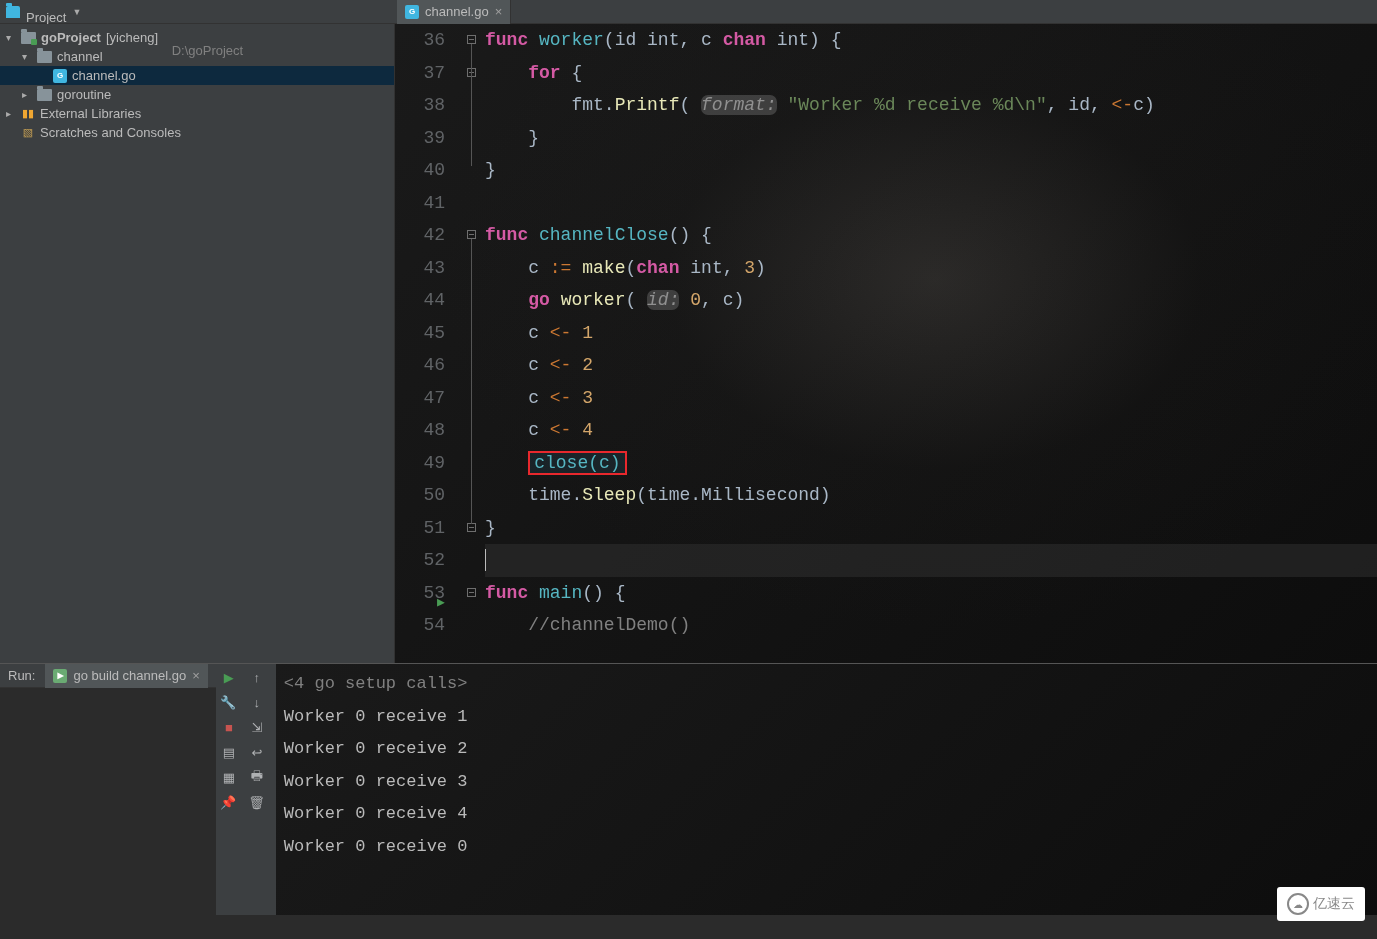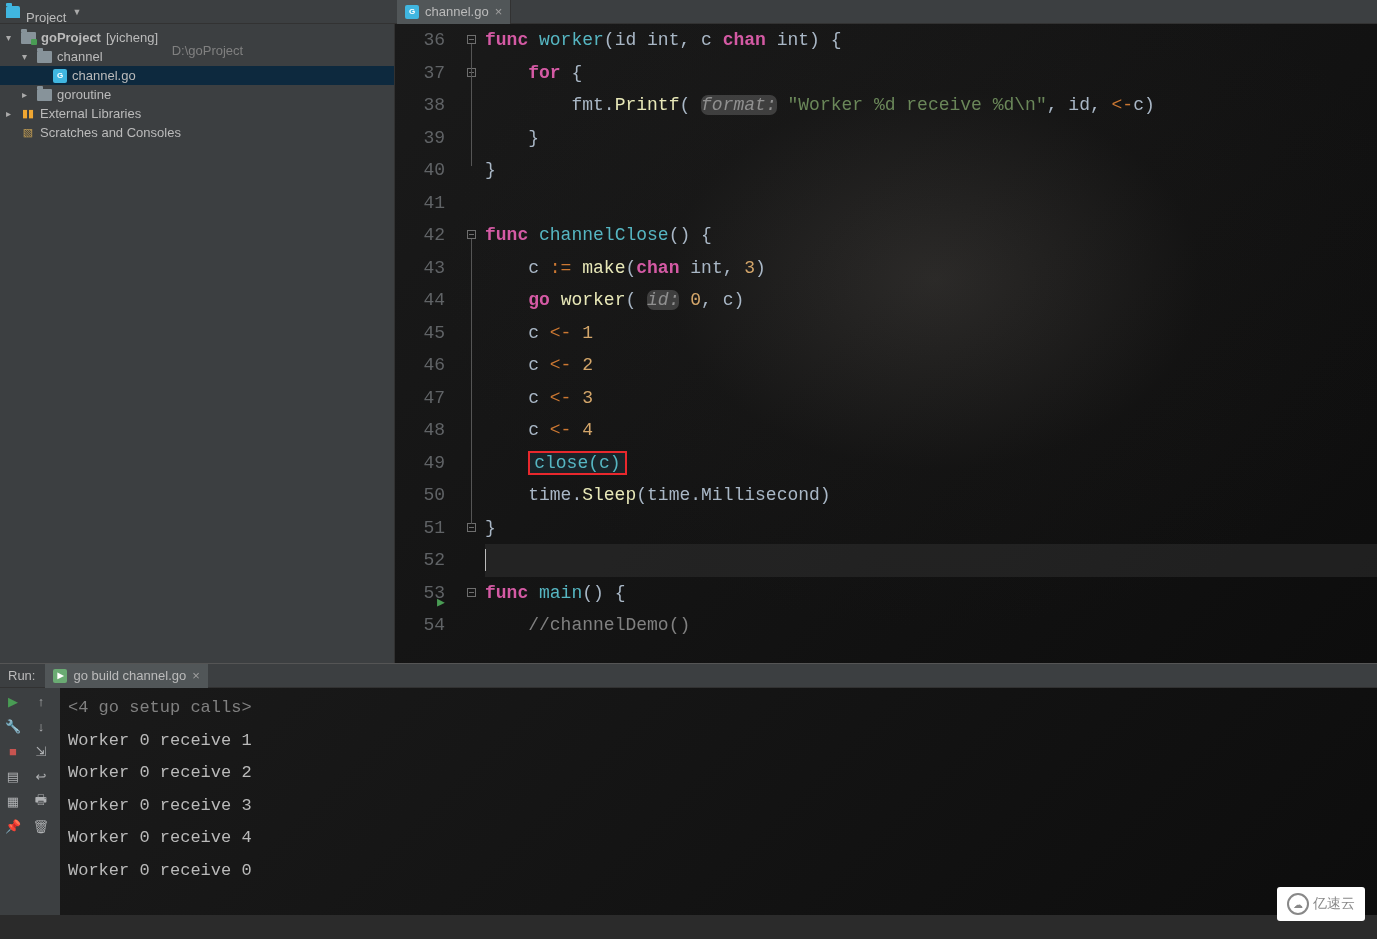--- a/index.html
+++ b/index.html
@@ -61,21 +61,21 @@
 .fcall { color:#e8e8b8; }
 .typ { color:#a9b7c6; }
 .op { color:#cc7832; }
 .num { color:#d4a66a; }
 .str { color:#6a8759; }
 .cmt { color:#808080; }
 .param-hint { background:rgba(80,80,80,0.7); color:#909090; font-style:italic; padding:0 0; border-radius:7px; }
 .redbox { border:2.5px solid #e8282d; background:rgba(40,80,100,0.25); padding:0 4px; }
 .caret { display:inline-block; width:1px; height:22px; background:#bbb; vertical-align:middle; }
 
-.run-panel { height:252px; background:#2b2b2b; border-top:1px solid #555; display:flex; flex-direction:column; }
+.run-panel { height:252px; background:#2b2b2b; border-top:1px solid #555; display:flex; flex-direction:row; }
 .run-header { height:24px; background:#3c3f41; display:flex; align-items:center; padding:0 8px; gap:10px; font-size:13px; border-bottom:1px solid #323232; }
 .run-tab { display:flex; align-items:center; gap:6px; padding:0 8px; height:24px; background:#515658; }
 .run-body { flex:1; display:flex; }
 .run-tools { width:60px; background:#3c3f41; display:flex; flex-wrap:wrap; align-content:flex-start; padding:4px; gap:6px 10px; }
 .rt-col { display:flex; flex-direction:column; gap:7px; }
 .rt-ico { width:18px; height:18px; display:flex; align-items:center; justify-content:center; color:#afb1b3; cursor:pointer; font-size:13px; }
 .rt-ico.play { color:#499c54; }
 .rt-ico.stop { color:#c75450; }
 .run-output { flex:1; font-family:Consolas,"Courier New",monospace; font-size:17px; line-height:32.5px; padding:4px 8px; color:#bababa; overflow:hidden; background:linear-gradient(135deg,#1a1a1a 0%,#0d0d0d 100%); }
 .out-fold { color:#808080; }

